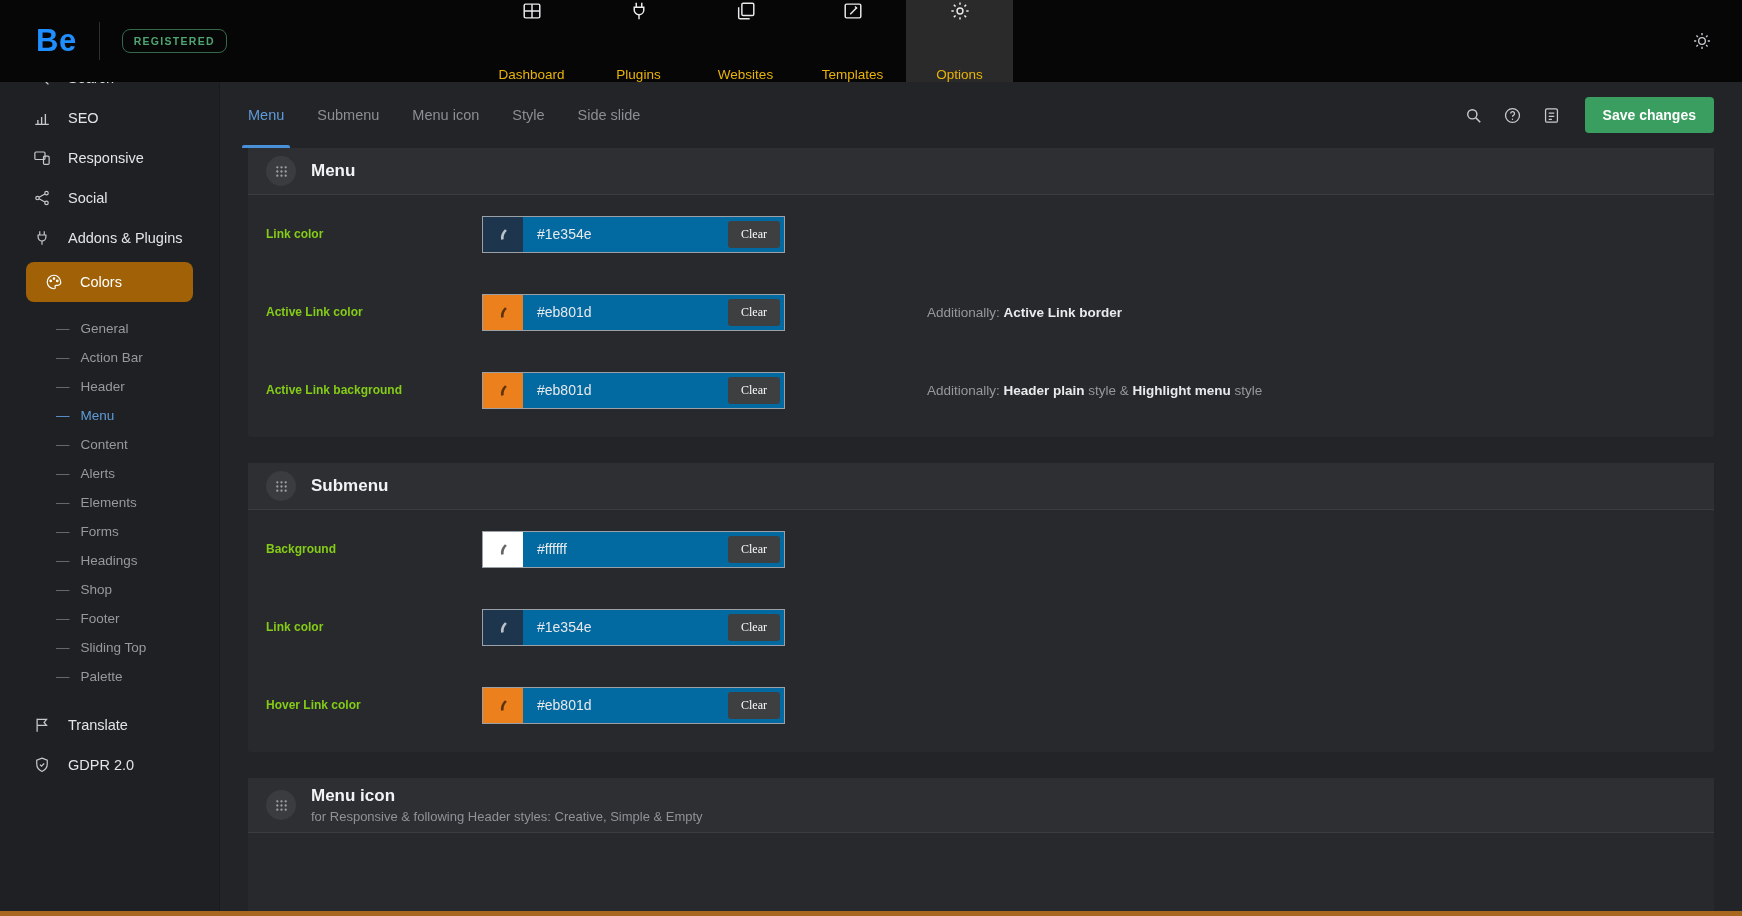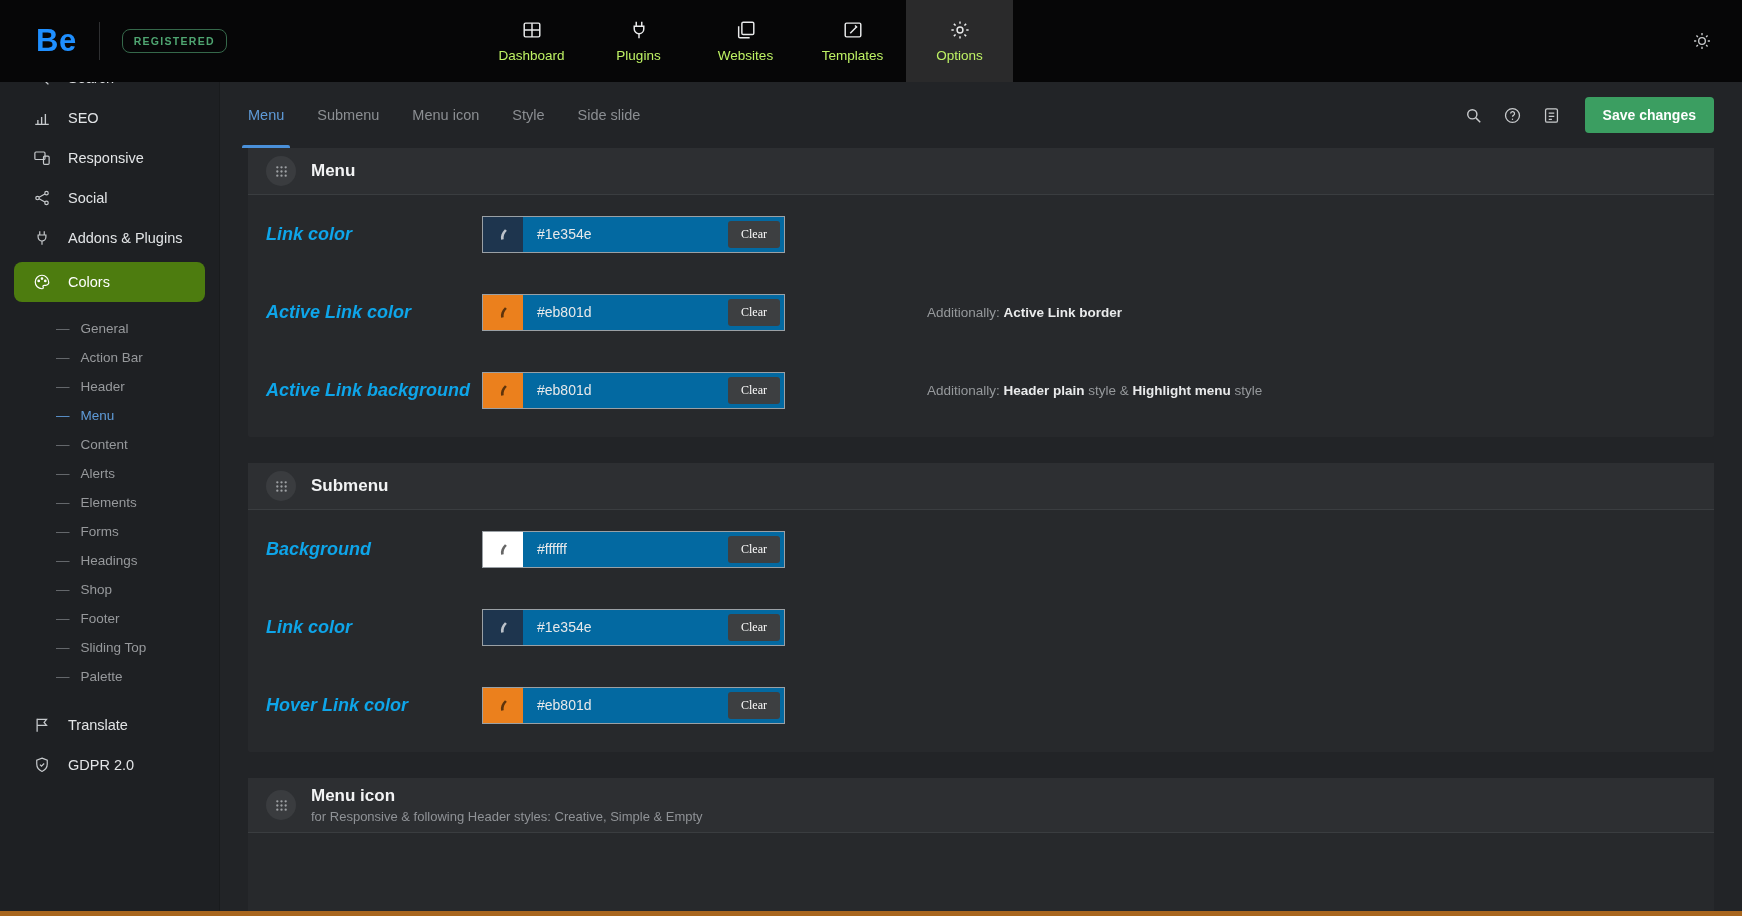--- a/index.html
+++ b/index.html
@@ -9,34 +9,34 @@
 
   
   .topbar { height:82px; background:#060607; flex-shrink:0; display:flex; align-items:center; position:relative; z-index:5; }
   .topbar-left { display:flex; align-items:center; padding-left:36px; }
   .logo { font-size:31px; font-weight:700; color:#1f8fff; letter-spacing:0.5px; }
   .logo-divider { width:1px; height:38px; background:#2e2f31; margin:0 22px; }
   .badge { font-size:10.5px; font-weight:700; letter-spacing:1.3px; color:#4fa571;
            border:1px solid #35684a; border-radius:8px; padding:5px 11px; }
   .topnav { position:absolute; left:478px; top:0; height:82px; display:flex; }
   .topnav-item { width:107px; height:82px; display:flex; flex-direction:column; align-items:center;
-                 justify-content:center; gap:7px; color:#bef264; font-size:13.5px; cursor:pointer; }
+                 justify-content:space-between; gap:7px; color:#eab308; font-size:13.5px; cursor:pointer; }
   .topnav-item.active { background:#2a2a2b; }
   .topnav-item .ic { color:#e9eaeb; }
   .topbar-right { position:absolute; right:30px; top:0; height:82px; display:flex; align-items:center; }
   .ic { display:inline-flex; line-height:0; }
 
   
   .body-wrap { flex:1; display:flex; overflow:hidden; }
   .sidebar { width:220px; background:#1e2023; border-right:1px solid #191b1d; overflow:hidden; flex-shrink:0; }
   .side-item { height:40px; display:flex; align-items:center; gap:16px; padding-left:32px;
                color:#e2e4e6; font-size:14.5px; font-weight:500; cursor:pointer; white-space:nowrap; }
   .side-item .ic { color:#c6c9cc; width:20px; justify-content:center; }
   .side-item.clipped { margin-top:-24px; }
-  .side-item.active { background:#4d7c0f; margin:4px 14px; border-radius:8px; padding-left:18px; color:#fff; }
+  .side-item.active { background:#a16207; margin:4px 26px; border-radius:8px; padding-left:18px; color:#fff; }
   .side-item.active .ic { color:#fff; }
   .side-sub { padding:8px 0 6px 0; }
   .side-sub-item { height:29px; display:flex; align-items:center; gap:11px; padding-left:56px;
                    color:#97999c; font-size:13.5px; cursor:pointer; white-space:nowrap; }
   .side-sub-item .dash { color:#6f7275; }
   .side-sub-item.active, .side-sub-item.active .dash { color:#5f9bd8; }
   .side-gap { height:8px; }
 
   
   .main { flex:1; display:flex; flex-direction:column; background:#222427; overflow:hidden; }
@@ -55,21 +55,21 @@
   .content { flex:1; padding:0 28px; overflow:hidden; }
   .section { background:#27292c; border-radius:2px; margin-bottom:26px; }
   .section-header { min-height:46px; display:flex; align-items:center; gap:15px; padding:8px 18px;
                     background:#2d2f32; border-bottom:1px solid #3a3d40; }
   .drag-handle { width:30px; height:30px; border-radius:50%; background:#3a3c3f; display:flex;
                  align-items:center; justify-content:center; color:#9ea1a4; cursor:grab; flex-shrink:0; }
   .section-title { font-size:17px; font-weight:700; color:#f2f3f4; }
   .section-subtitle { font-size:13px; color:#8f9296; margin-top:3px; font-weight:400; }
   .section-body { padding-bottom:8px; }
   .row { display:flex; align-items:center; height:78px; padding:0 18px; }
-  .row-label { width:216px; font-size:18px; font-weight:600; color:#0ea5e9; flex-shrink:0;font-style:italic; }
+  .row-label { width:216px; font-size:12px; font-weight:600; color:#84cc16; flex-shrink:0; }
   .color-control { width:303px; height:37px; display:flex; align-items:center; background:#0369a1;
                    border:1px solid #9aa0a5; flex-shrink:0; }
   .swatch { width:40px; height:100%; border:none; display:flex; align-items:center; justify-content:center;
             cursor:pointer; padding:0; flex-shrink:0; }
   .hex-input { flex:1; min-width:0; background:transparent; border:none; outline:none; color:#e8e9ea;
                font-size:14px; padding-left:14px; font-family:"Liberation Sans", sans-serif; }
   .clear-btn { background:#3d3f41; color:#fdfdfd; border:none; border-radius:3px; font-size:12px;
                padding:6px 13px; margin-right:4px; cursor:pointer; font-family:Liberation Serif, serif; flex-shrink:0; }
   .row-note { margin-left:142px; font-size:13.5px; color:#96999c; }
   .row-note .note-bold { color:#e9eaeb; font-weight:700; }

